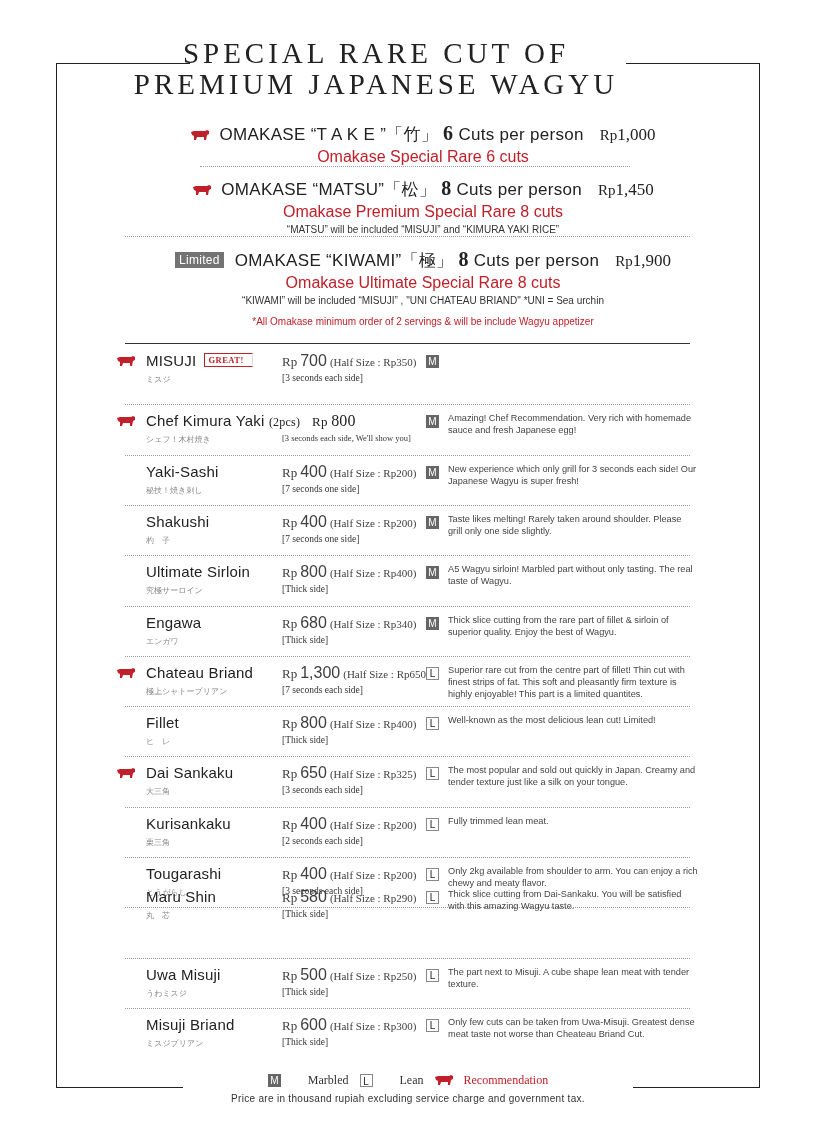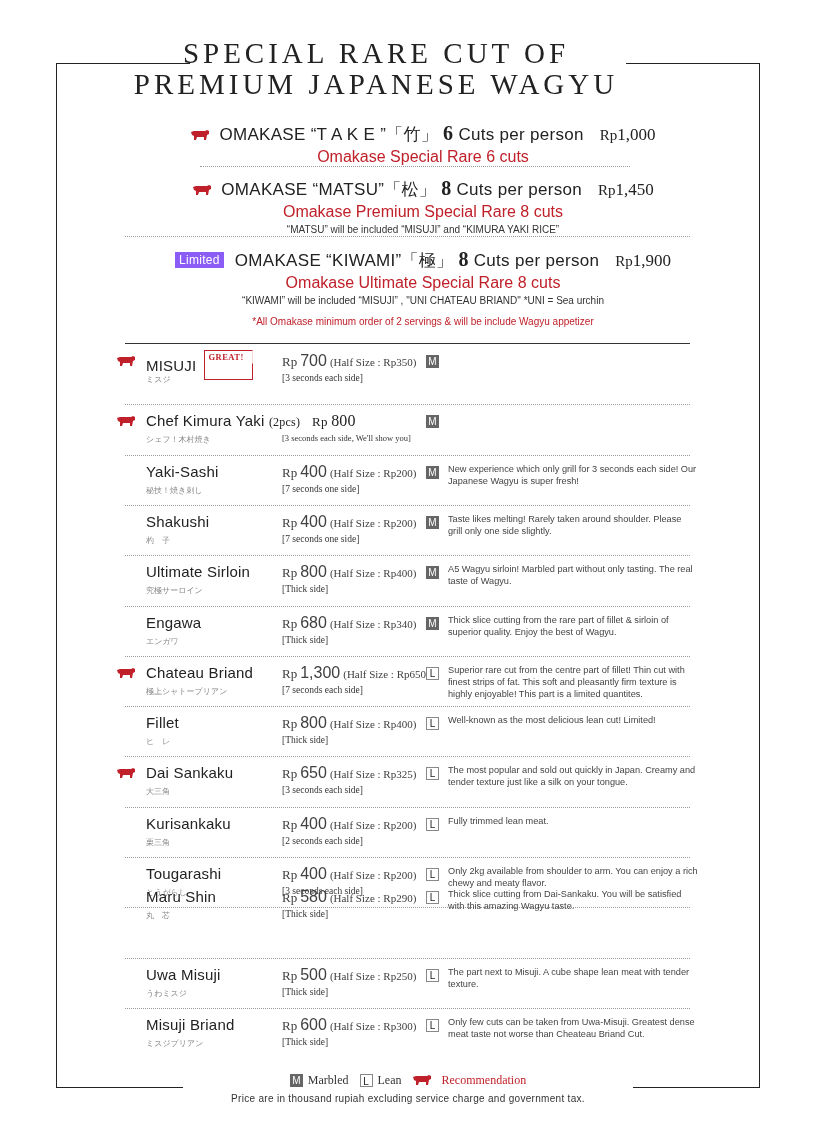--- a/index.html
+++ b/index.html
@@ -25,21 +25,21 @@
 
   .omakase { position: absolute; left: 15px; width: 816px; text-align: center; }
   .om-line { display: flex; justify-content: center; align-items: baseline; gap: 6px; }
   .om-name { font-family: "Liberation Sans", sans-serif; font-size: 17px; color: #222; letter-spacing: 0.3px; }
   .om-name .big { font-family: "Liberation Serif", serif; font-size: 20px; font-weight: bold; }
   .om-price { font-family: "Liberation Serif", serif; font-size: 15px; color: #222; margin-left: 10px; text-align: right; }
   .om-price .num { font-size: 17px; }
   .om-sub { font-size: 16px; color: #c0202a; margin-top: 2px; }
   .om-note { font-size: 10px; color: #333; margin-top: 3px; }
   .om-min { font-size: 10px; color: #c0202a; margin-top: 10px; }
-  .limited-badge { background: #8b5cf6; color: #fff; font-size: 12px; padding: 1px 4px; margin-right: 6px; display: inline-block; transform: translateY(-2px); }
+  .limited-badge { background: #737373; color: #fff; font-size: 12px; padding: 1px 4px; margin-right: 6px; display: inline-block; transform: translateY(-2px); }
 
   .dotsep { position: absolute; border-top: 1px dotted #999; height: 0; }
   .solidsep { position: absolute; border-top: 1.5px solid #333; height: 0; }
 
   .cow { display: inline-block; width: 20px; height: 11px; vertical-align: middle; margin-right: 4px; }
 
   .item { position: absolute; left: 116px; width: 600px; height: 50px; }
   .item .name { position: absolute; left: 30px; top: 0; font-size: 15px; color: #222; letter-spacing: 0.2px; white-space: nowrap; }
   .item .name .cow { position: absolute; left: -30px; top: 4px; }
   .item .name .pcs { font-family: "Liberation Serif", serif; font-size: 12px; }
@@ -55,31 +55,31 @@
     position: absolute; left: 310px; top: 3px; width: 13px; height: 13px; font-size: 10px;
     line-height: 13px; text-align: center; font-family: "Liberation Sans", sans-serif;
   }
   .badge.M { background: #666; color: #fff; }
   .badge.L { background: #fff; color: #222; border: 1px solid #888; line-height: 11px; }
   .item .desc { position: absolute; left: 332px; top: 0; width: 250px; font-size: 9.2px; line-height: 12px; color: #444; }
   .item .desc .red { color: #c0202a; font-family: "Liberation Serif", serif; font-weight: bold; font-size: 10px; }
 
   .great {
     display: inline-block; border: 1px solid #c0202a; color: #c0202a; font-family: "Liberation Serif", serif;
-    font-size: 8.5px; font-weight: bold; padding: 1px 8px 17px 3px; margin-left: 8px; position: relative;
+    font-size: 8.5px; font-weight: bold; padding: 1px 8px 1px 3px; margin-left: 8px; position: relative;
     vertical-align: middle; transform: translateY(-2px); letter-spacing: 0.5px;
   }
   .great::after {
     content: ""; position: absolute; right: -1px; top: -1px; width: 6px; height: 14px; background: #fff;
     clip-path: polygon(100% 0, 0 50%, 100% 100%);
   }
 
   .legend { position: absolute; left: 0; top: 1073px; width: 816px; display: flex; justify-content: center; align-items: center; gap: 5px; font-family: "Liberation Serif", serif; font-size: 12px; color: #333; }
   .legend .badge { position: static; display: inline-block; width: 13px; height: 13px; font-size: 10px; text-align: center; line-height: 13px; font-family: "Liberation Sans", sans-serif; }
-  .legend .lbl { margin-right: 6px; }
+  .legend .lbl { margin-right: 6px; margin-left: 22px; }
   .legend .rec { color: #c0202a; }
   .footnote { position: absolute; left: 0; top: 1093px; width: 816px; text-align: center; font-size: 10px; color: #333; letter-spacing: 0.3px; }
 </style>
 </head>
 <body>
 
 <div class="frame"></div>
 <div class="frame-gap-top"></div>
 <div class="frame-gap-bottom"></div>
 
@@ -152,20 +152,21 @@
       <div class="badge M">M</div>
     </div>
     <div class="dotsep" style="left: 125px; top: 404.3px; width: 565px;"></div>
     <div class="item" style="top: 412.3px;">
       <div class="name"><svg class="cow" viewBox="0 0 20 11">
           <path d="M1 2 L4 1 L15 1 L17 0 L19 1 L19 4 L17 5 L16 10 L14 10 L14 7 L7 7 L6 10 L4 10 L4 6 L2 5 Z" fill="#c0202a"></path>
         </svg><span>Chef Kimura Yaki</span> <span class="pcs">(2pcs)</span><span class="inlineprice"><span>Rp</span> <span class="num">800</span></span></div>
       <div class="jp">シェフ！木村焼き</div>
       <div class="timing" style="font-size:8.5px;">[3 seconds each side, We'll show you]</div>
       <div class="badge M">M</div>
+      <div class="desc"><span>Amazing! Chef Recommendation. Very rich with homemade sauce and fresh Japanese egg!</span></div>
     </div>
     <div class="dotsep" style="left: 125px; top: 454.6px; width: 565px;"></div>
     <div class="item" style="top: 462.6px;">
       <div class="name"><span>Yaki-Sashi</span></div>
       <div class="jp">秘技！焼き刺し</div>
       <div class="price"><span class="rp">Rp</span> <span class="num">400</span><span class="half">(Half Size : Rp200)</span></div>
       <div class="timing">[7 seconds one side]</div>
       <div class="badge M">M</div>
       <div class="desc"><span>New experience which only grill for 3 seconds each side! Our Japanese Wagyu is super fresh!</span></div>
     </div>

